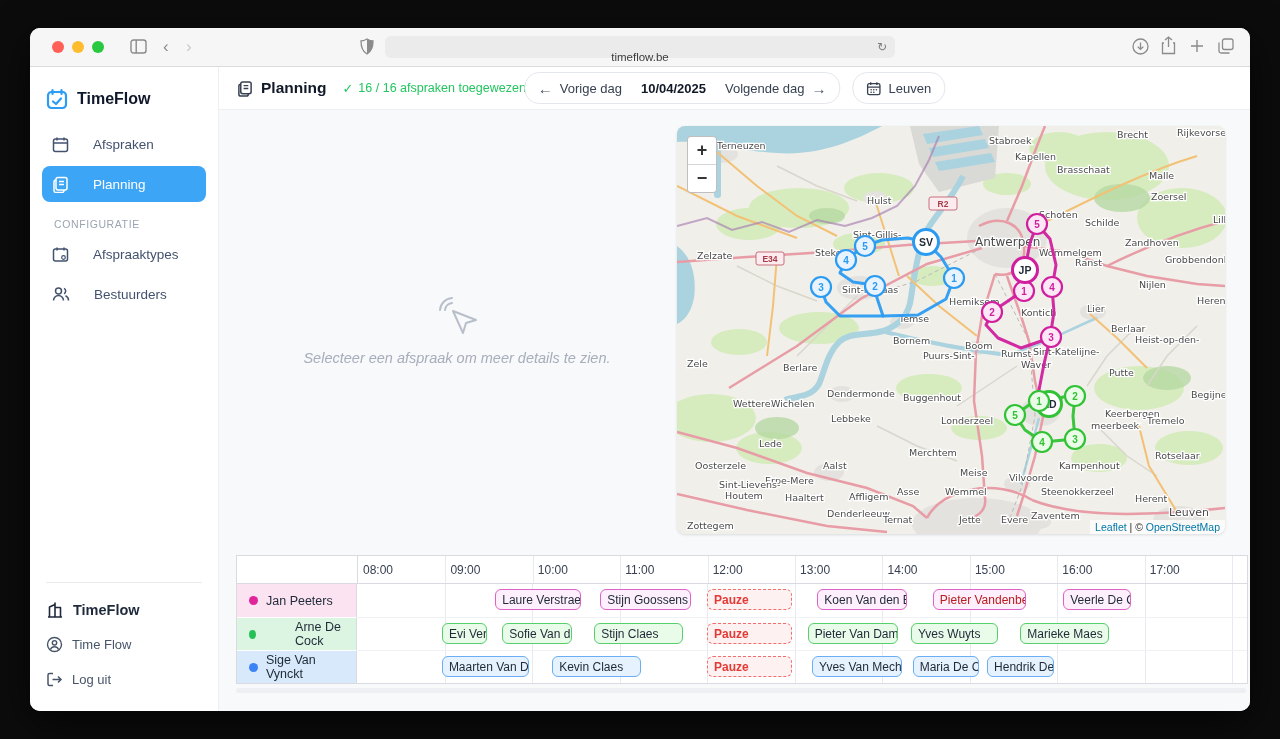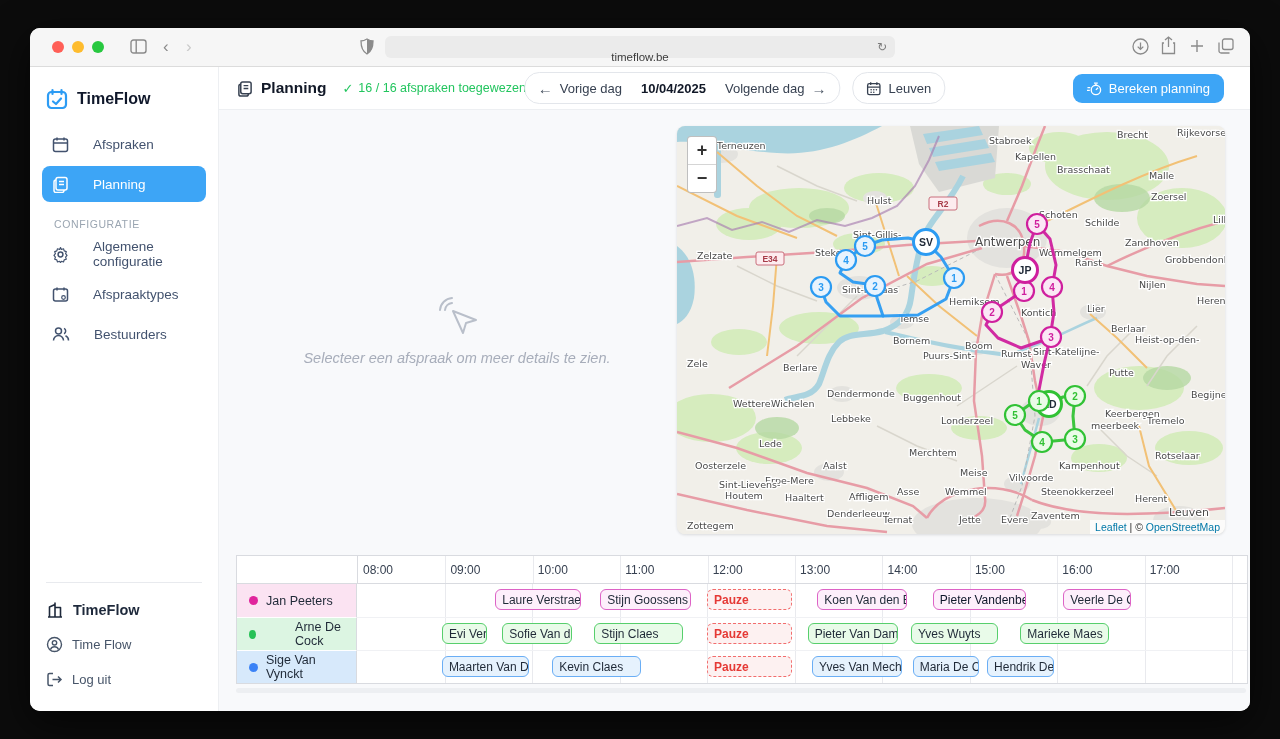--- a/index.html
+++ b/index.html
@@ -157,27 +157,20 @@
           <line x1="7" y1="5.5" x2="12" y2="5.5" stroke="currentColor" stroke-width="1.3"></line>
           <line x1="7" y1="8.5" x2="12" y2="8.5" stroke="currentColor" stroke-width="1.3"></line>
         </svg>
         <span>Planning</span>
       </div>
 
       <div class="section-label">CONFIGURATIE</div>
 
       <div class="nav-item">
         <svg width="17" height="17" viewBox="0 0 17 17">
-          <circle cx="8.5" cy="8.5" r="2.4" fill="none" stroke="currentColor" stroke-width="1.5"></circle>
-          <path d="M8.5,1.5 l0.9,2 2.1,-0.7 0.7,2.1 2.1,0.7 -0.7,2.1 1.4,1.7 -1.4,1.7 0.7,2.1 -2.1,0.7 -0.7,2.1 -2.1,-0.7 -0.9,1.4 -0.9,-1.4 -2.1,0.7 -0.7,-2.1 -2.1,-0.7 0.7,-2.1 -1.4,-1.7 1.4,-1.7 -0.7,-2.1 2.1,-0.7 0.7,-2.1 2.1,0.7 Z" fill="none" stroke="currentColor" stroke-width="1.2" stroke-linejoin="round"></path>
-        </svg>
-        <span>Algemene configuratie</span>
-      </div>
-      <div class="nav-item">
-        <svg width="17" height="17" viewBox="0 0 17 17">
           <rect x="1.5" y="3" width="14" height="12" rx="2" fill="none" stroke="currentColor" stroke-width="1.5"></rect>
           <line x1="5" y1="1.5" x2="5" y2="4.5" stroke="currentColor" stroke-width="1.5"></line>
           <line x1="12" y1="1.5" x2="12" y2="4.5" stroke="currentColor" stroke-width="1.5"></line>
           <circle cx="11.5" cy="11.5" r="1.8" fill="none" stroke="currentColor" stroke-width="1.2"></circle>
         </svg>
         <span>Afspraaktypes</span>
       </div>
       <div class="nav-item">
         <svg width="18" height="16" viewBox="0 0 18 16">
           <circle cx="6.5" cy="5" r="3" fill="none" stroke="currentColor" stroke-width="1.5"></circle>
@@ -250,31 +243,20 @@
                 <line x1="1.5" y1="7" x2="15.5" y2="7" stroke="#374151" stroke-width="1.5"></line>
                 <circle cx="5.5" cy="10" r="0.9" fill="#374151"></circle>
                     <circle cx="8.5" cy="10" r="0.9" fill="#374151"></circle>
                 <circle cx="11.5" cy="10" r="0.9" fill="#374151"></circle>
                     <circle cx="5.5" cy="12.8" r="0.9" fill="#374151"></circle>
                 <circle cx="8.5" cy="12.8" r="0.9" fill="#374151"></circle>
               </svg>
               <span>Leuven</span>
             </span>
           </div>
-        </div>
-        <div class="btn-primary">
-          <svg width="15" height="15" viewBox="0 0 16 16">
-            <circle cx="9.5" cy="9.5" r="5" fill="none" stroke="#fff" stroke-width="1.4"></circle>
-            <line x1="9.5" y1="9.5" x2="11.8" y2="7.2" stroke="#fff" stroke-width="1.4"></line>
-            <line x1="9.5" y1="4.5" x2="9.5" y2="2.8" stroke="#fff" stroke-width="1.4"></line>
-            <line x1="7.5" y1="2.2" x2="11.5" y2="2.2" stroke="#fff" stroke-width="1.4"></line>
-            <line x1="0.5" y1="7" x2="3.5" y2="7" stroke="#fff" stroke-width="1.3"></line>
-            <line x1="0" y1="10" x2="3" y2="10" stroke="#fff" stroke-width="1.3"></line>
-          </svg>
-          <span>Bereken planning</span>
         </div>
       </div>
 
       <div class="main">
 
         <div class="empty-state">
           <svg width="42" height="42" viewBox="0 0 42 42">
             <g fill="none" stroke="#b9bfca" stroke-width="2" stroke-linecap="round">
               <path d="M9,16 a8,8 0 0 1 7,-7"></path>
               <path d="M4,16 a13,13 0 0 1 12,-12"></path>
@@ -606,21 +588,21 @@
                     <div class="gridline" style="left: 49.1642%;"></div>
                     <div class="gridline" style="left: 58.9971%;"></div>
                     <div class="gridline" style="left: 68.8299%;"></div>
                     <div class="gridline" style="left: 78.6627%;"></div>
                     <div class="gridline" style="left: 88.4956%;"></div>
                     <div class="gridline" style="left: 98.3284%;"></div>
                     <div class="block" style="left: 15.5359%; width: 9.63618%; border-color: rgb(221, 99, 198); background: rgb(253, 239, 251); color: rgb(31, 41, 55);">Laure Verstraete</div>
                     <div class="block" style="left: 27.3353%; width: 10.2262%; border-color: rgb(221, 99, 198); background: rgb(253, 239, 251); color: rgb(31, 41, 55);">Stijn Goossens</div>
                     <div class="block pause" style="left: 39.3314%; width: 9.53786%; border-color: rgb(242, 109, 109); background: rgb(253, 241, 241); color: rgb(229, 57, 53);">Pauze</div>
                     <div class="block" style="left: 51.7207%; width: 10.1278%; border-color: rgb(221, 99, 198); background: rgb(253, 239, 251); color: rgb(31, 41, 55);">Koen Van den B</div>
-                    <div class="block" style="left: 64.7001%; width: 10.4228%; border-color: rgb(221, 99, 198); background: rgb(253, 239, 251); color: #0f172a;">Pieter Vandenbe</div>
+                    <div class="block" style="left: 64.7001%; width: 10.4228%; border-color: rgb(221, 99, 198); background: rgb(253, 239, 251); color: #b91c1c;">Pieter Vandenbe</div>
                     <div class="block" style="left: 79.351%; width: 7.57129%; border-color: rgb(221, 99, 198); background: rgb(253, 239, 251); color: rgb(31, 41, 55);">Veerle De C</div>
                   </div>
                 </div>
                 <div class="tl-row">
                   <div class="tl-name" style="background: rgb(220, 245, 226); gap: 39px;">
                     <span class="dot" style="background: rgb(38, 193, 85);"></span>
                     <span>Arne De Cock</span>
                   </div>
                   <div class="tl-lane">
                     <div class="gridline" style="left: 9.83284%;"></div>

